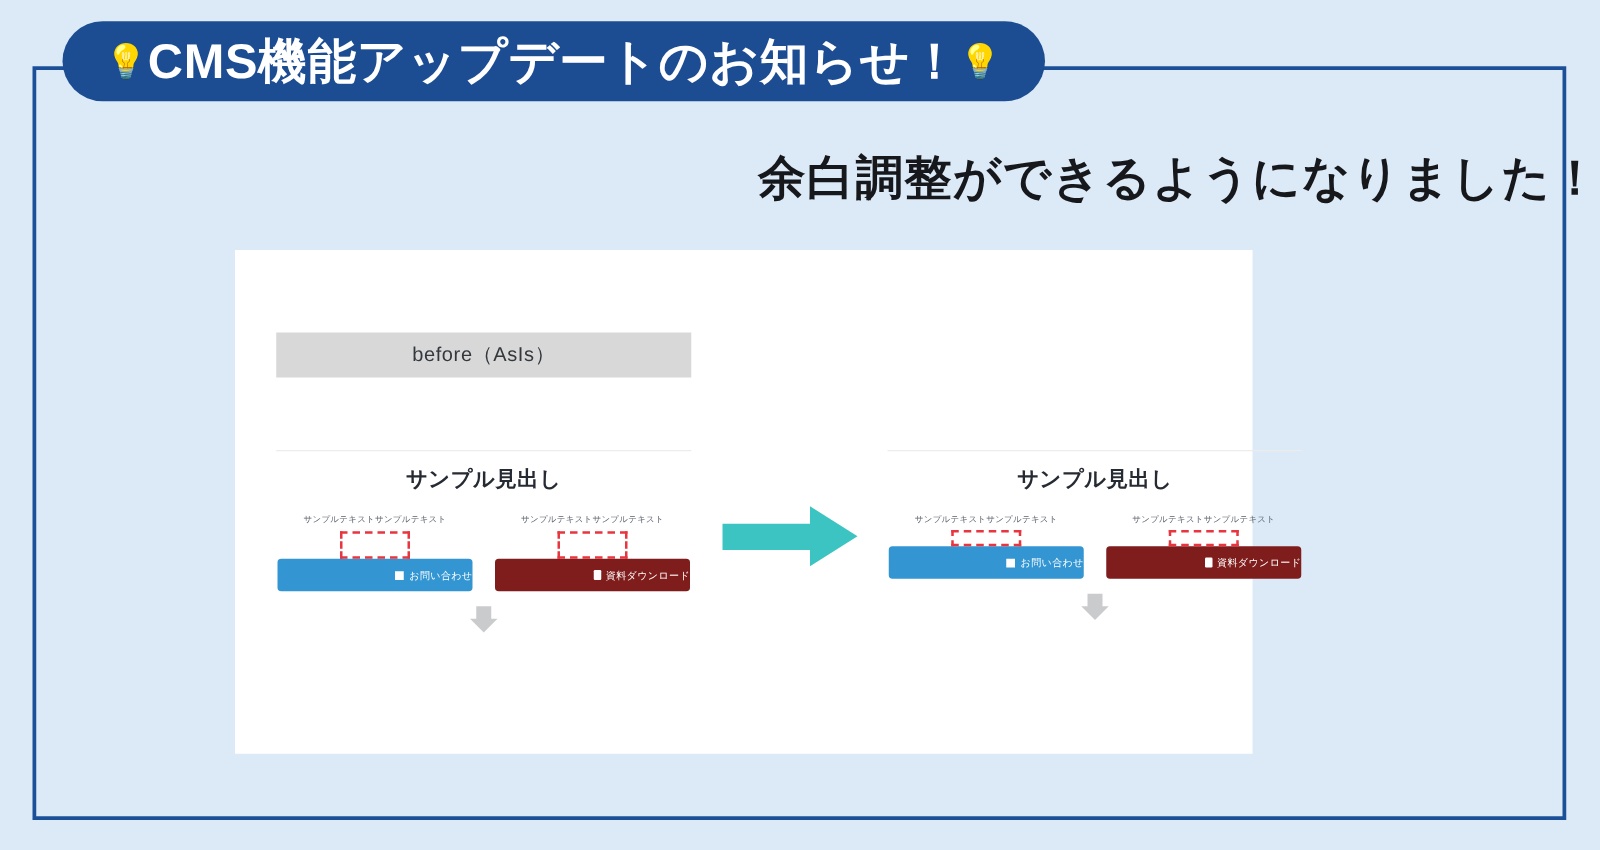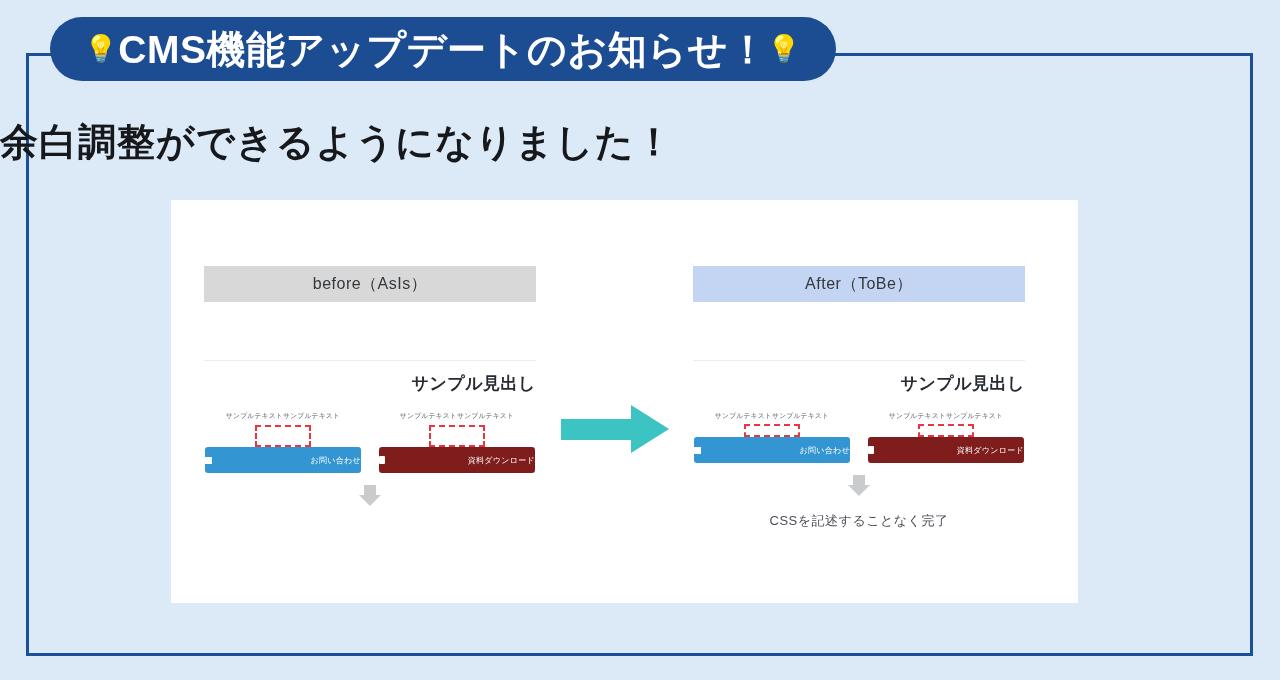--- a/index.html
+++ b/index.html
@@ -54,34 +54,34 @@
     line-height: 1;
     display: inline-block;
   }
 
   
   .main-title {
     position: absolute;
     left: 0;
     top: 117px;
     width: 1280px;
-    text-align: left;
+    text-align: right;
     font-size: 38px;
     font-weight: bold;
     color: #16181c;
     letter-spacing: 1px;
     z-index: 2;
   }
 
   
   .card {
     position: absolute;
-    left: 171px;
+    left: 188px;
     top: 200px;
-    width: 907px;
+    width: 814px;
     height: 403px;
     background: #ffffff;
     z-index: 2;
   }
 
   .compare {
     position: absolute;
     left: 0;
     top: 0;
     width: 907px;
@@ -116,21 +116,21 @@
   .preview {
     position: absolute;
     left: 0;
     top: 160px;
     width: 332px;
     border-top: 1px solid #ececec;
   }
 
   .preview-heading {
     margin-top: 11px;
-    text-align: right;
+    text-align: center;
     font-size: 17px;
     font-weight: bold;
     color: #262b33;
     letter-spacing: 0.5px;
   }
 
   .cta-row {
     position: relative;
     margin-top: 16px;
     display: flex;
@@ -164,21 +164,21 @@
     box-sizing: border-box;
   }
   .dashed.wide  { width: 56px; height: 22px; top: 4px; }
   .dashed.short { width: 56px; height: 13px; top: 3px; }
 
   .btn {
     height: 26px;
     border-radius: 3px;
     display: flex;
     align-items: center;
-    justify-content: space-between;
+    justify-content: flex-end;
     gap: 4px;
     font-size: 8px;
     color: #ffffff;
     letter-spacing: 0.3px;
     white-space: nowrap;
   }
   .btn.contact  { background: #3396d3; }
   .btn.download { background: #7f1d1d; }
 
   .btn-ico {
@@ -295,21 +295,20 @@
           </div>
         </div>
 
         <div class="flow">
           <div class="down-arrow"></div>
         </div>
       </div>
     </div>
 
     <div class="col right">
-      <div class="col-bar after">After（ToBe）</div>
 
       <div class="preview">
         <div class="preview-heading">サンプル見出し</div>
 
         <div class="cta-row">
           <div class="cta">
             <div class="cta-note">サンプルテキストサンプルテキスト</div>
             <div class="gap tight">
               <div class="dashed short"></div>
             </div>
@@ -326,21 +325,20 @@
             </div>
             <div class="btn download">
               <span class="btn-ico doc"></span>
               <span>資料ダウンロード</span>
             </div>
           </div>
         </div>
 
         <div class="flow">
           <div class="down-arrow"></div>
-          <div class="flow-caption">CSSを記述することなく完了</div>
         </div>
       </div>
     </div>
 
     <div class="mid-arrow">
       <div class="shaft"></div>
       <div class="head"></div>
     </div>
 
   </div>

